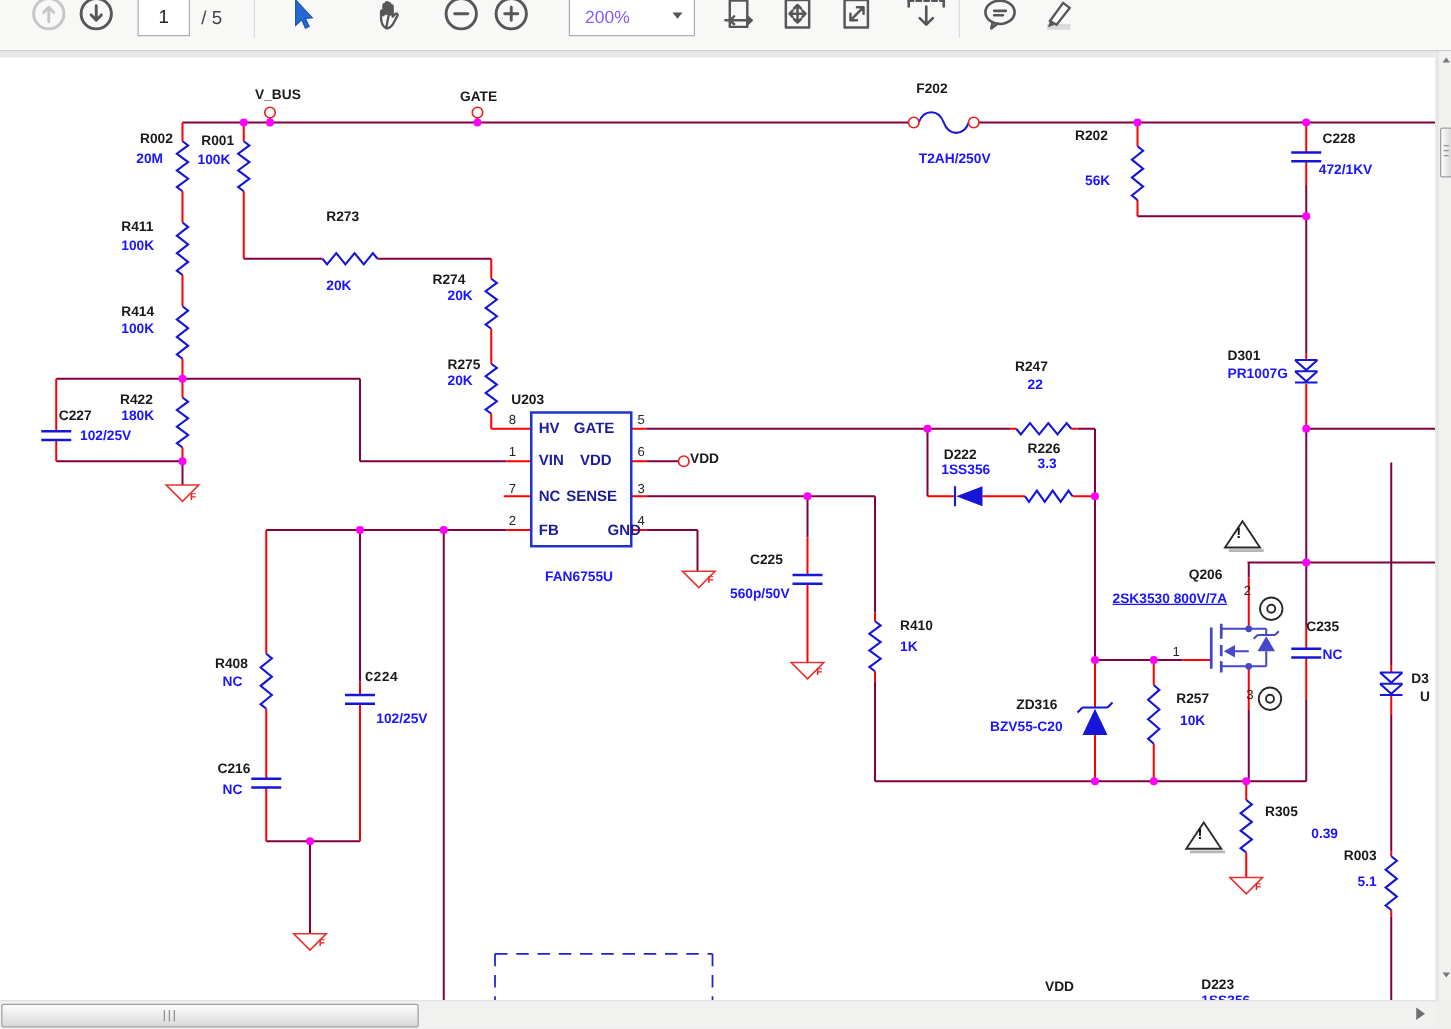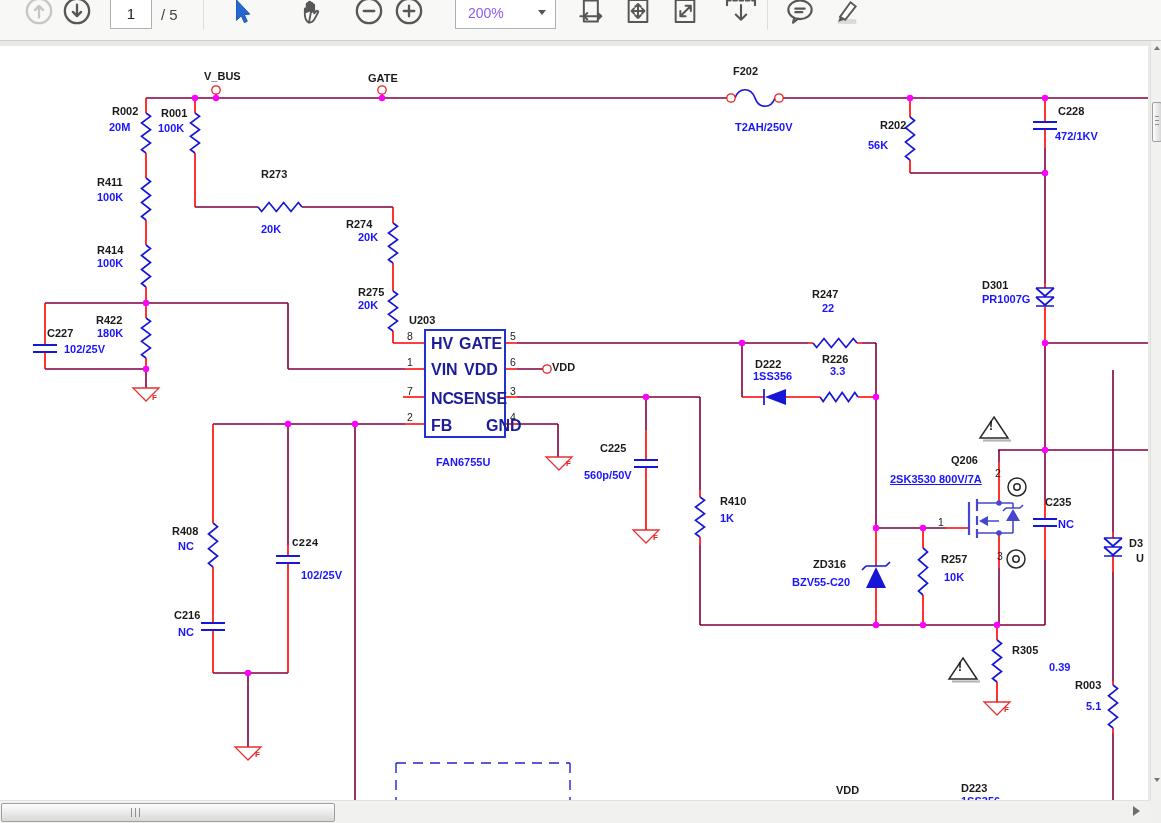--- a/index.html
+++ b/index.html
@@ -20,21 +20,21 @@
   .zoom-caret{position:absolute;right:9px;top:12px;width:0;height:0;border-left:4.5px solid transparent;
         border-right:4.5px solid transparent;border-top:5px solid #555;}
   
   .page{position:absolute;left:0;top:46px;width:1148px;height:754px;background:#ffffff;}
   .band{position:absolute;left:0;top:40px;width:1150px;height:6px;background:#e9e9e8;}
   #schsvg{position:absolute;left:0;top:0;z-index:2;pointer-events:none;}
   #labels{position:absolute;left:0;top:0;width:1161px;height:823px;z-index:3;pointer-events:none;}
   .lbl{position:absolute;font:bold 11px "Liberation Sans",sans-serif;color:#1a1a1a;
        line-height:1;white-space:pre;}
   .lbl.v{color:#1a14ff;}
-  .lbl.p{font-size:16px;color:#1c1c99;}
+  .lbl.p{font-size:12px;color:#1c1c99;}
   .lbl.n{font-weight:400;font-size:10.5px;color:#222;}
   .lbl.f{font-size:8px;color:#e82020;}
   .lbl.w{font-size:12px;color:#111;}
   
   .vscroll{position:absolute;left:1150px;top:40px;width:11px;height:760px;background:#f1f1f0;
            border-left:1px solid #e2e2e1;z-index:9;}
   .vthumb{position:absolute;left:1px;top:62px;width:8px;height:38px;border:1px solid #9f9f9f;
           border-radius:2px;background:linear-gradient(to right,#fdfdfd,#d8d8d8);}
   .vthumb i{position:absolute;left:1.5px;width:4px;height:1px;background:#909090;}
   .varrow{position:absolute;left:2.5px;top:6px;width:0;height:0;border-left:3.5px solid transparent;
@@ -280,21 +280,21 @@
       <div class="lbl p" style="left: 486px; top: 418px;">GND</div>
       <div class="lbl n" style="left: 407px; top: 331px;">8</div>
       <div class="lbl n" style="left: 407px; top: 357px;">1</div>
       <div class="lbl n" style="left: 407px; top: 386px;">7</div>
       <div class="lbl n" style="left: 407px; top: 412px;">2</div>
       <div class="lbl n" style="left: 510px; top: 331px;">5</div>
       <div class="lbl n" style="left: 510px; top: 357px;">6</div>
       <div class="lbl n" style="left: 510px; top: 386px;">3</div>
       <div class="lbl n" style="left: 510px; top: 412px;">4</div>
       <div class="lbl k" style="left: 552px; top: 362px;">VDD</div>
-      <div class="lbl k" style="left: 860px; top: 120px; margin-left: 20px;">R202</div>
+      <div class="lbl k" style="left: 860px; top: 104px;">R202</div>
       <div class="lbl v" style="left: 868px; top: 140px;">56K</div>
       <div class="lbl k" style="left: 1058px; top: 106px;">C228</div>
       <div class="lbl v" style="left: 1055px; top: 131px;">472/1KV</div>
       <div class="lbl k" style="left: 982px; top: 280px;">D301</div>
       <div class="lbl v" style="left: 982px; top: 294px;">PR1007G</div>
       <div class="lbl k" style="left: 812px; top: 289px;">R247</div>
       <div class="lbl v" style="left: 822px; top: 303px;">22</div>
       <div class="lbl k" style="left: 755px; top: 359px;">D222</div>
       <div class="lbl v" style="left: 753px; top: 371px;">1SS356</div>
       <div class="lbl k" style="left: 822px; top: 354px;">R226</div>

